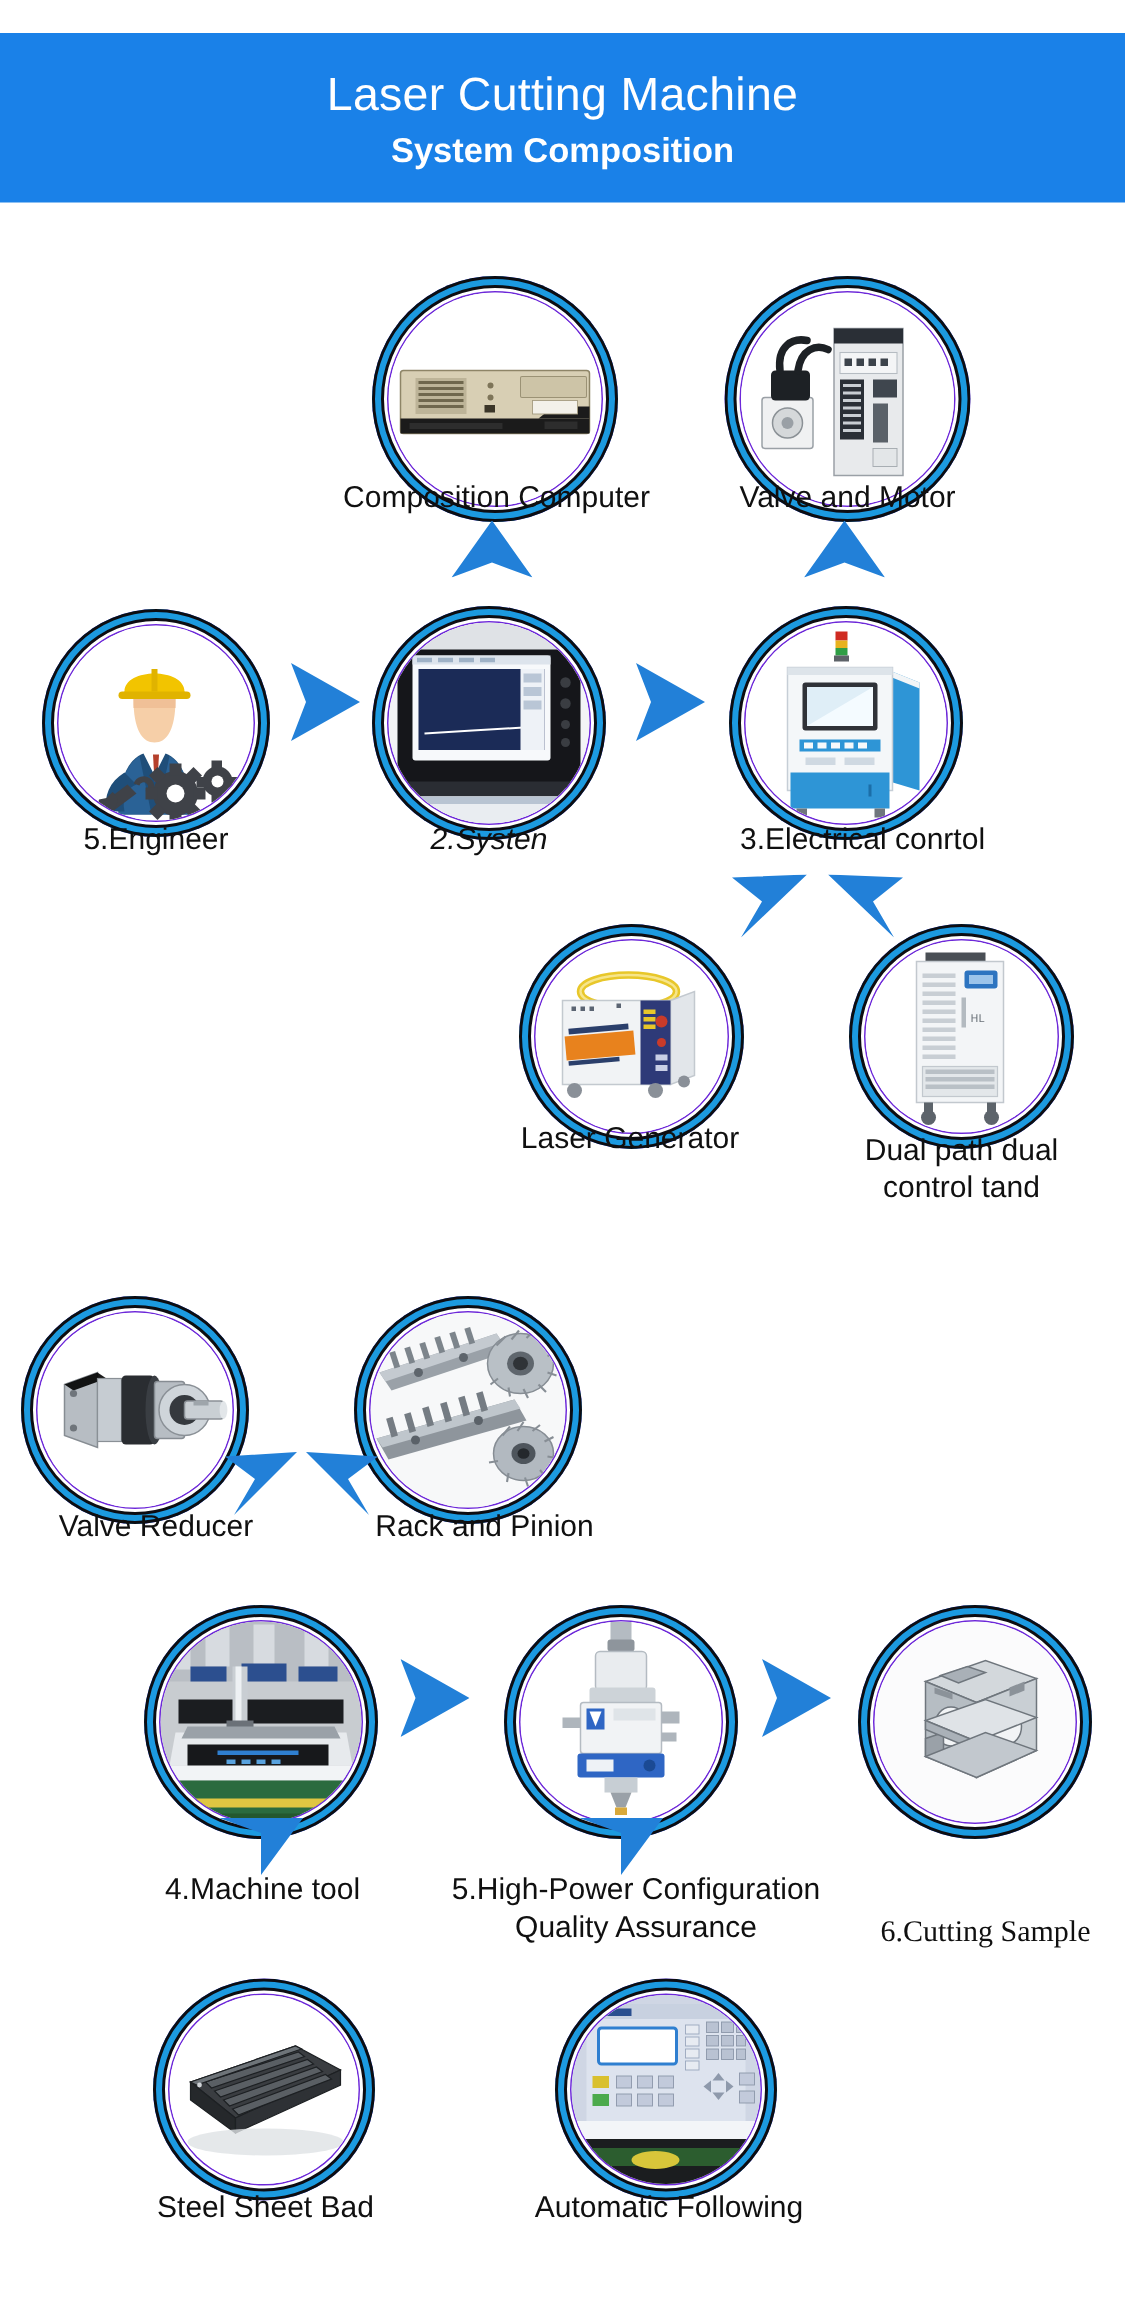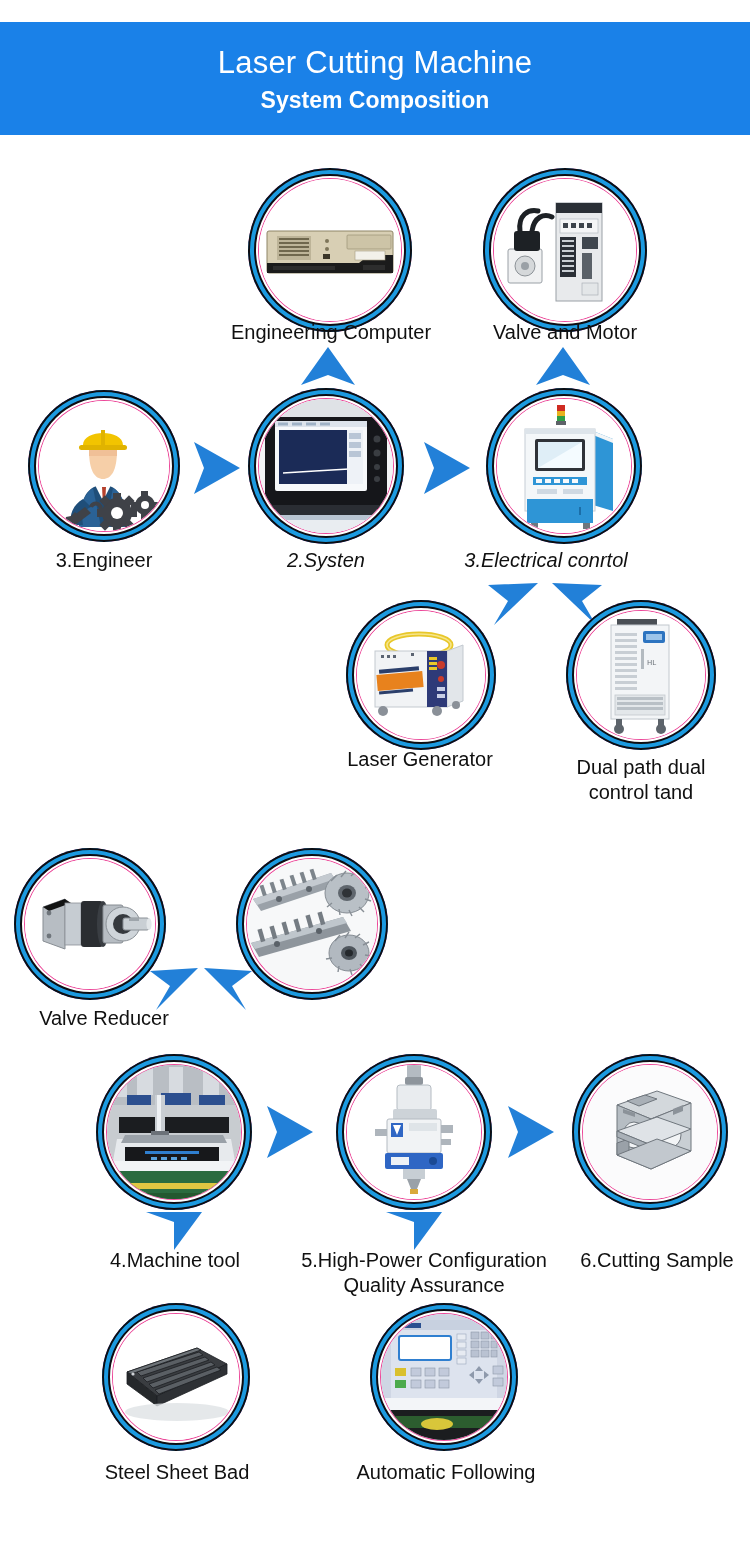--- a/index.html
+++ b/index.html
@@ -20,22 +20,22 @@
     color:#ffffff;font-size:31px;font-weight:400;letter-spacing:.2px;
     line-height:40px;
   }
   .banner-sub{
     color:#ffffff;font-size:23px;font-weight:700;line-height:30px;margin-top:2px;
   }
 
   
   .node{position:absolute;}
   .ring{
-    position:absolute;left:0;top:0;border-radius:50%;
-    background:#ec4899;overflow:hidden;
+    position:absolute;left:0;top:16px;border-radius:50%;
+    background:#6d28d9;overflow:hidden;
   }
   .ring::after{
     content:"";position:absolute;inset:0;border-radius:50%;
     box-shadow:
       inset 0 0 0 2px #0d0d12,
       inset 0 0 0 6px #1c9ae0,
       inset 0 0 0 8px #0d0d12,
       inset 0 0 0 10px #ffffff;
     pointer-events:none;
   }
@@ -85,21 +85,21 @@
           <rect x="96" y="72" width="30" height="9" fill="#f3f1ea" stroke="#a59c80" stroke-width="0.6"></rect>
           <circle cx="68" cy="62" r="2" fill="#7e7559"></circle>
           <circle cx="68" cy="70" r="2" fill="#7e7559"></circle>
           <rect x="64" y="75" width="7" height="5" fill="#3b3628"></rect>
           <rect x="14" y="87" width="62" height="4" fill="#2d2d2d"></rect>
           <rect x="104" y="86" width="22" height="5" fill="#2d2d2d"></rect>
         </svg>
       </div>
     </div>
   </div>
-  <div class="label" style="left:186px;top:320px;width:290px;">Engineering Computer</div>
+  <div class="label" style="left:186px;top:320px;width:290px;">Composition Computer</div>
 
   <div class="node" style="left:483px;top:168px;width:164px;height:164px;">
     <div class="ring" style="width:164px;height:164px;">
       <div class="photo">
         <svg viewBox="0 0 142 142">
           <rect x="0" y="0" width="142" height="142" fill="#ffffff"></rect>
 
           <rect x="62" y="24" width="46" height="98" fill="#e8eaec" stroke="#9aa0a6" stroke-width="1"></rect>
           <rect x="62" y="24" width="46" height="10" fill="#2a2f36"></rect>
           <rect x="66" y="40" width="38" height="14" fill="#f4f5f6" stroke="#b6bcc2" stroke-width="0.7"></rect>
@@ -187,21 +187,21 @@
               <rect x="102" y="111" width="7" height="7"></rect>
             <rect x="92" y="101" width="7" height="7"></rect>
               <rect x="113" y="101" width="7" height="7"></rect>
           </g>
           <circle cx="78" cy="112" r="6" fill="#ffffff"></circle>
           <circle cx="106" cy="104" r="4" fill="#ffffff"></circle>
         </svg>
       </div>
     </div>
   </div>
-  <div class="label" style="left:14px;top:548px;width:180px;">3.Engineer</div>
+  <div class="label" style="left:14px;top:548px;width:180px;">5.Engineer</div>
 
   <div class="node" style="left:248px;top:388px;width:156px;height:156px;">
     <div class="ring" style="width:156px;height:156px;">
       <div class="photo">
         <svg viewBox="0 0 134 134">
           <rect x="0" y="0" width="134" height="134" fill="#f3f4f6"></rect>
           <rect x="0" y="0" width="134" height="30" fill="#dfe2e6"></rect>
           <rect x="6" y="18" width="122" height="92" rx="4" fill="#15161a"></rect>
           <rect x="16" y="22" width="92" height="70" rx="2" fill="#f7f9fb"></rect>
           <rect x="16" y="22" width="92" height="6" fill="#dde4ec"></rect>
@@ -267,21 +267,21 @@
           <rect x="66" y="90" width="20" height="5" fill="#cfd9e2"></rect>
 
           <rect x="30" y="100" width="66" height="24" fill="#2e95d6"></rect>
           <rect x="82" y="108" width="2" height="8" fill="#1b6ea8"></rect>
           <rect x="34" y="124" width="7" height="6" fill="#6f767d"></rect>
           <rect x="86" y="124" width="7" height="6" fill="#6f767d"></rect>
         </svg>
       </div>
     </div>
   </div>
-  <div class="label" style="left:431px;top:548px;width:230px;font-style:italic;">3.Electrical conrtol</div>
+  <div class="label" style="left:460px;top:548px;width:230px;">3.Electrical conrtol</div>
 
   <div class="arrow" style="left:194px;top:442px;">
     <svg width="46" height="52" viewBox="0 0 46 52">
         <polygon points="0,0 46,26 0,52 10,26" fill="#2280d8"></polygon>
       </svg>
   </div>
   <div class="arrow" style="left:424px;top:442px;">
     <svg width="46" height="52" viewBox="0 0 46 52">
         <polygon points="0,0 46,26 0,52 10,26" fill="#2280d8"></polygon>
       </svg>
@@ -484,20 +484,21 @@
                 <path d="M92 107 L91 113"></path>
                 <path d="M85 99 L79 100"></path>
             </g>
             <ellipse cx="102" cy="94" rx="8" ry="7" fill="#4e555c"></ellipse>
             <ellipse cx="102" cy="94" rx="4" ry="3.5" fill="#24282c"></ellipse>
           </g>
         </svg>
       </div>
     </div>
   </div>
+  <div class="label" style="left:228px;top:1006px;width:190px;">Rack and Pinion</div>
 
   <div class="arrow" style="left:150px;top:968px;">
     <svg width="48" height="42" viewBox="0 0 48 42">
         <polygon points="48,0 6,42 20,18 0,3" fill="#2280d8"></polygon>
       </svg>
   </div>
   <div class="arrow" style="left:204px;top:968px;">
     <svg width="48" height="42" viewBox="0 0 48 42">
         <polygon points="0,0 42,42 28,18 48,3" fill="#2280d8"></polygon>
       </svg>
@@ -609,21 +610,21 @@
             <path d="M34 90 L68 104 L108 86 L74 74 Z" fill="#c2c8ce"></path>
           </g>
           <g fill="#8b9299">
             <path d="M40 44 L52 48 L52 52 L40 48 Z"></path>
             <path d="M90 44 L100 40 L100 46 L90 50 Z"></path>
           </g>
         </svg>
       </div>
     </div>
   </div>
-  <div class="label" style="left:566px;top:1248px;width:182px;">6.Cutting Sample</div>
+  <div class="label" style="left:566px;top:1276px;width:182px;font-family:Liberation Serif, serif;">6.Cutting Sample</div>
 
   <div class="arrow" style="left:267px;top:1106px;">
     <svg width="46" height="52" viewBox="0 0 46 52">
         <polygon points="0,0 46,26 0,52 10,26" fill="#2280d8"></polygon>
       </svg>
   </div>
   <div class="arrow" style="left:508px;top:1106px;">
     <svg width="46" height="52" viewBox="0 0 46 52">
         <polygon points="0,0 46,26 0,52 10,26" fill="#2280d8"></polygon>
       </svg>

